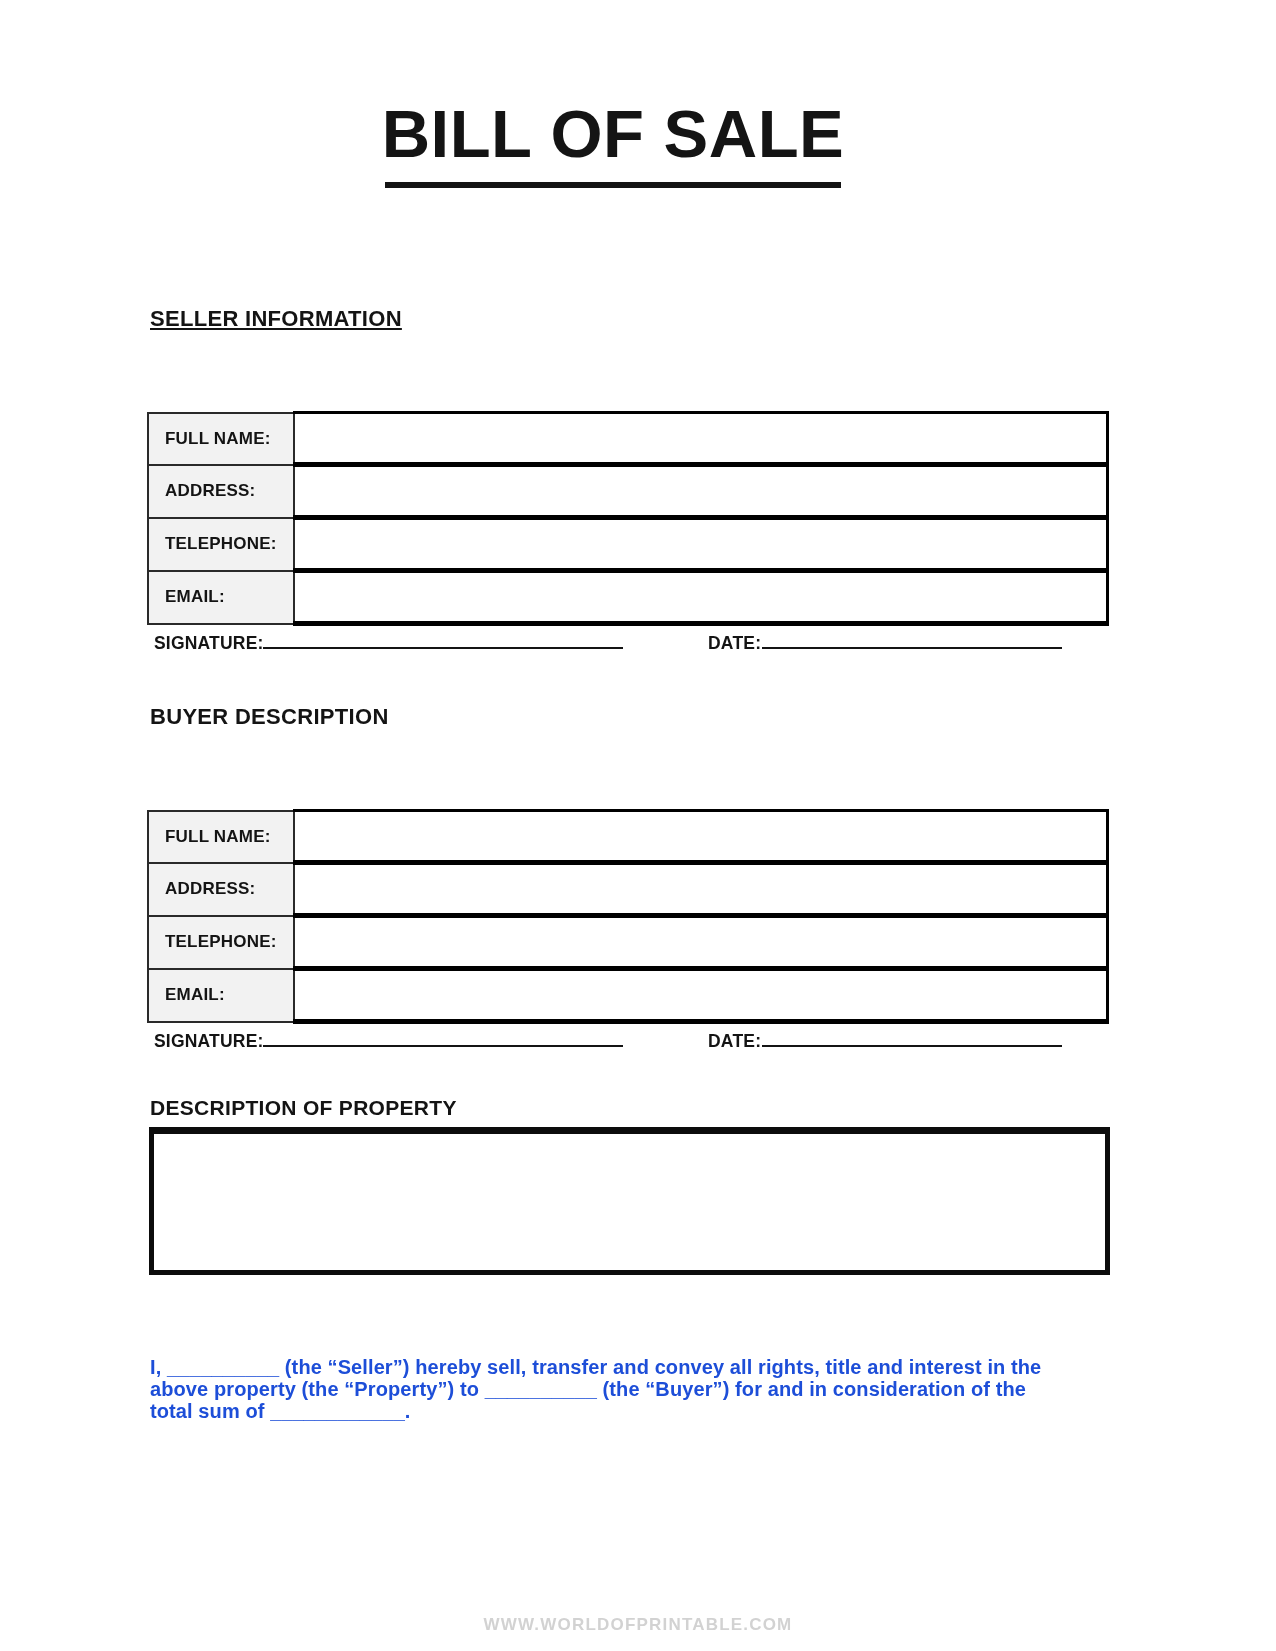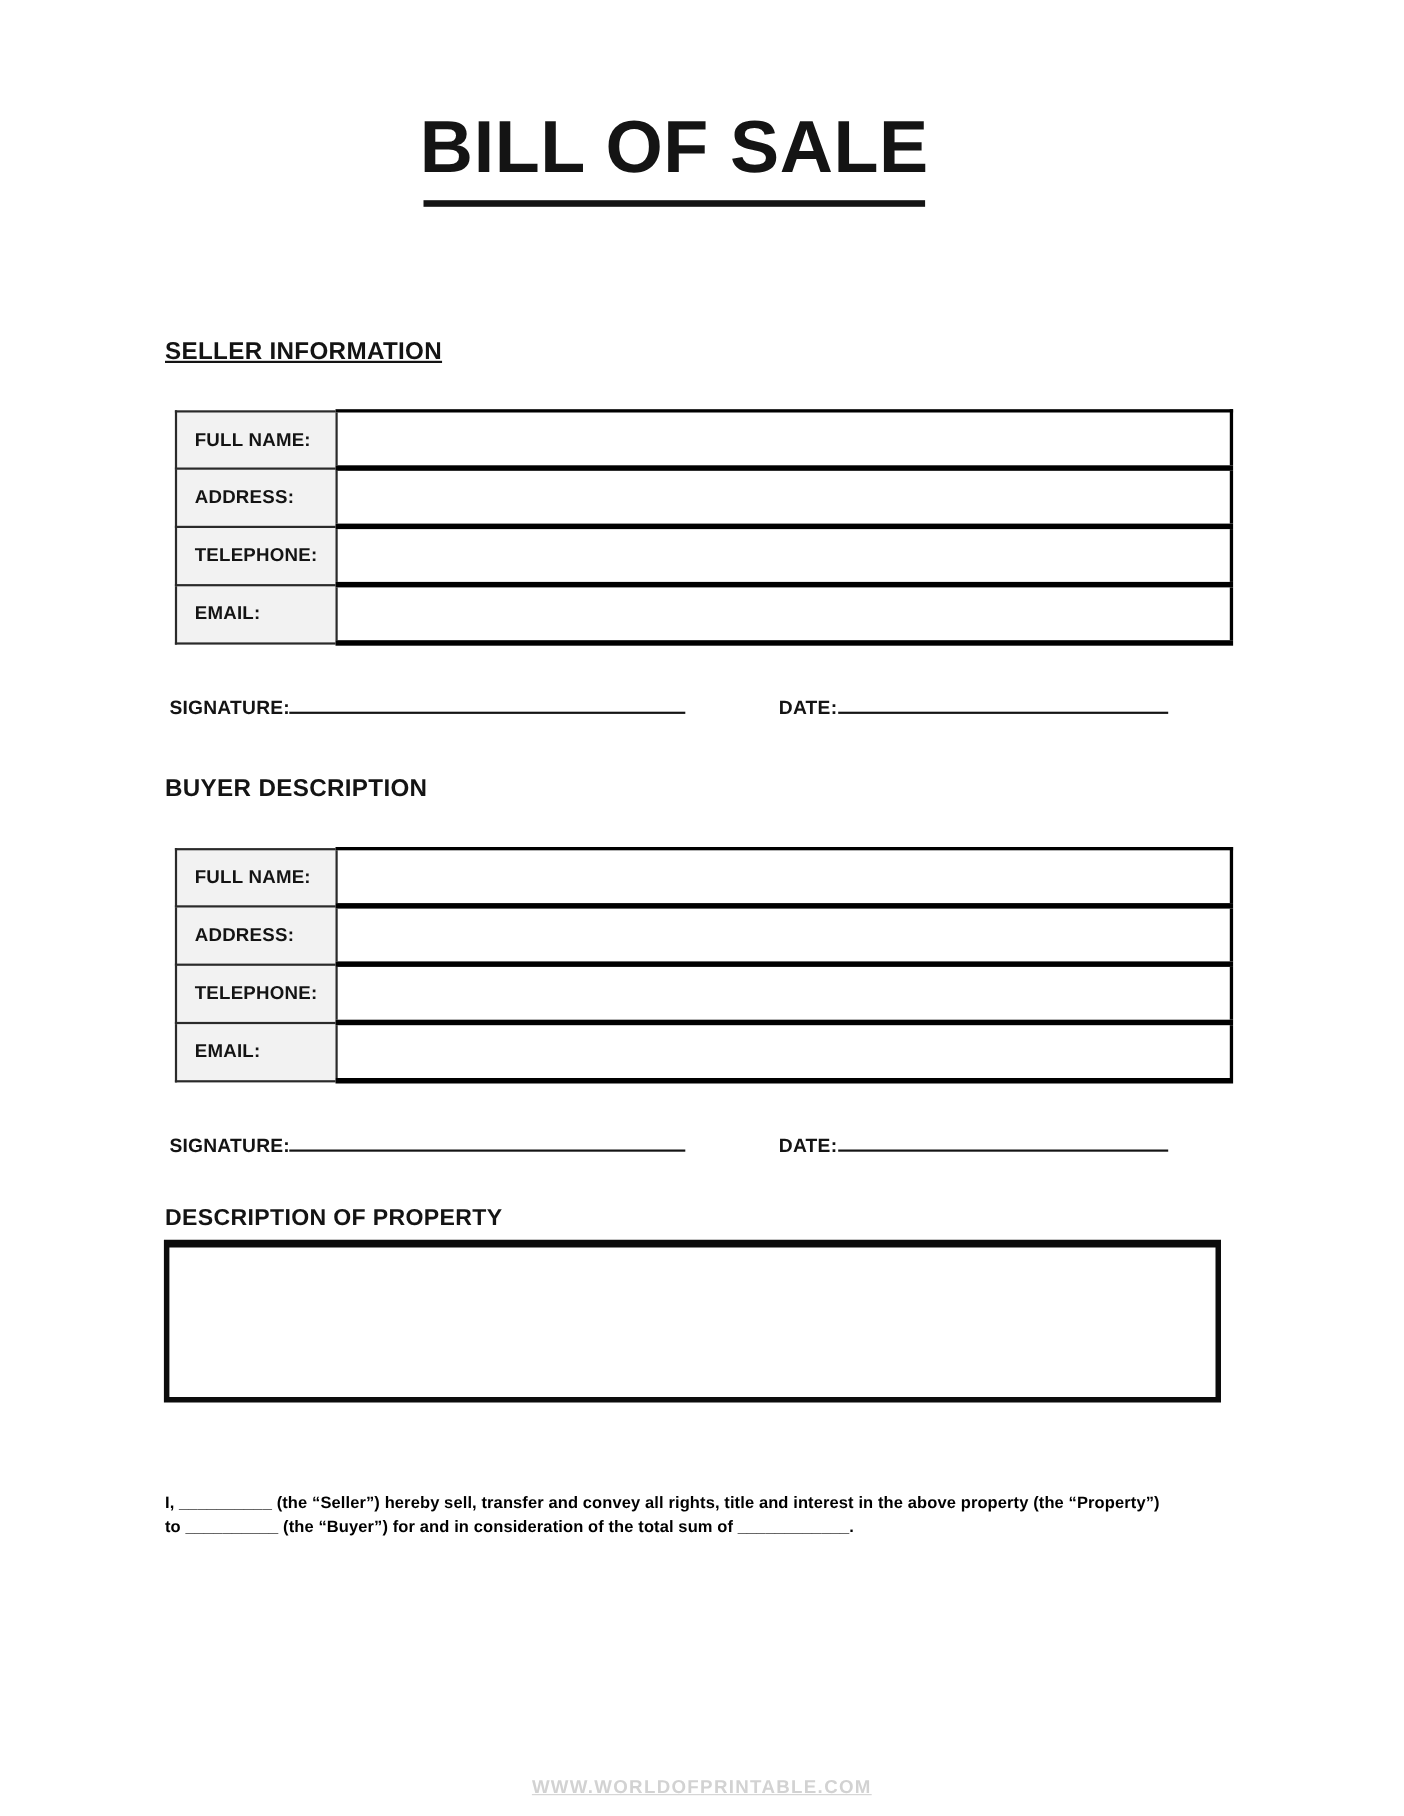--- a/index.html
+++ b/index.html
@@ -13,21 +13,21 @@
   .title { margin:0; font-size:67px; font-weight:800; letter-spacing:0.5px; color:#141414; line-height:1; }
   .title-rule { width:456px; height:6px; background:#141414; margin:15px auto 0; }
 
   
   .sec-heading { position:absolute; left:150px; margin:0; font-size:22px; font-weight:800; letter-spacing:0.3px; }
   .seller-heading { top:306px;text-decoration:underline; }
   .buyer-heading  { top:704px; }
   .property-heading { top:1096px; font-size:21px; }
 
   
-  .info-table { position:absolute; left:159px; width:962px; border-collapse:collapse; table-layout:fixed; }
+  .info-table { position:absolute; left:147px; width:962px; border-collapse:collapse; table-layout:fixed;margin-top:39px; }
   .info-table.seller { top:372px; }
   .info-table.buyer  { top:770px; }
   .info-table td { height:48px; }
   .info-table td.lbl {
     width:122px; background:#f2f2f2; border:2px solid #2a2a2a;
     font-weight:700; font-size:17px; padding:0 6px 0 16px; letter-spacing:0.2px;
   }
   .info-table td.val {
     background:#ffffff;
     border-top:3px solid #000000; border-bottom:5px solid #000000; border-right:3px solid #000000;
@@ -49,27 +49,27 @@
   
   .property-box {
     position:absolute; left:149px; top:1127px; width:961px; height:148px;
     box-sizing:border-box; border:5px solid #0c0c0c; border-top-width:7px;
     background:#ffffff; font-size:16px; padding:8px 12px;
   }
 
   
   .declaration {
     position:absolute; left:150px; top:1356px; width:915px; margin:0;
-    font-size:15px; font-weight:700; line-height:22px; letter-spacing:0.1px; color:#000000;
+    font-size:20px; font-weight:700; line-height:22px; letter-spacing:0.1px; color:#1d4ed8;
   }
 
   
   .footer {
     position:absolute; left:0; top:1615px; width:1276px; text-align:center;
-    font-size:17px; font-weight:700; letter-spacing:1.2px; color:#d2d2d2;text-decoration:underline;
+    font-size:17px; font-weight:700; letter-spacing:1.2px; color:#d2d2d2;
   }
 </style>
 </head>
 <body>
 
 <div class="page">
 
   <div class="title-block">
     <h1 class="title">BILL OF SALE</h1>
     <div class="title-rule"></div>

